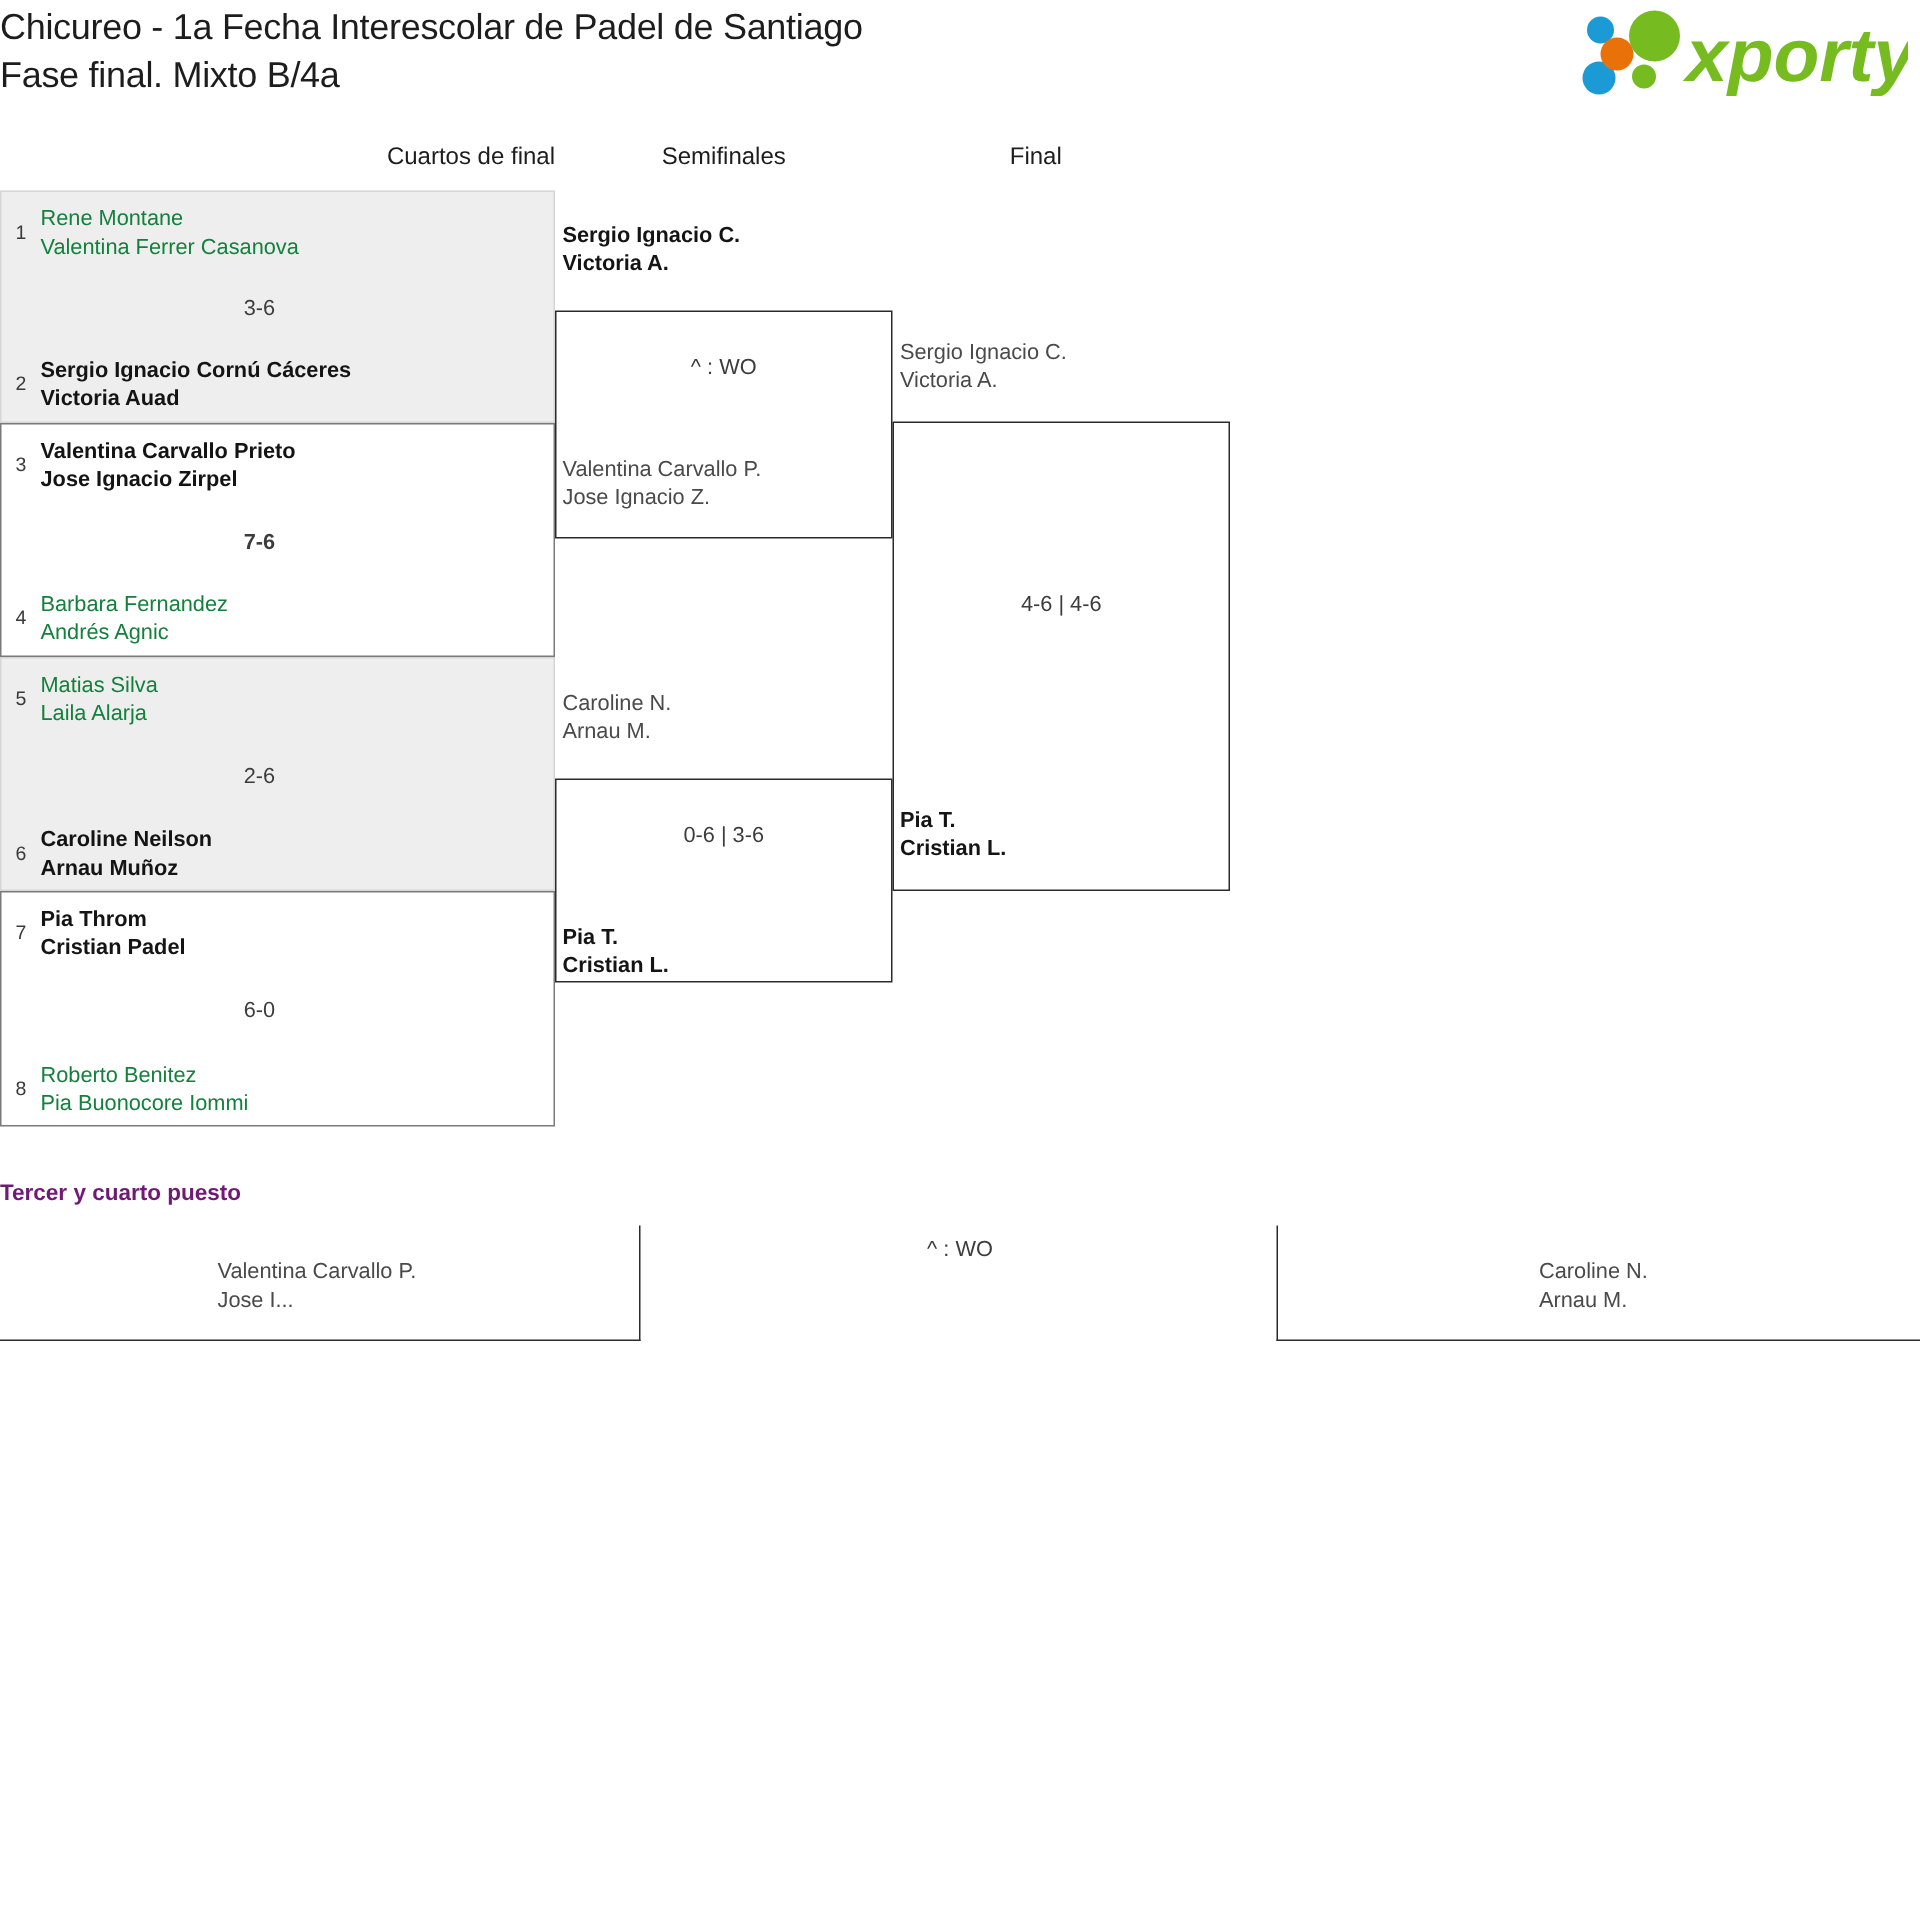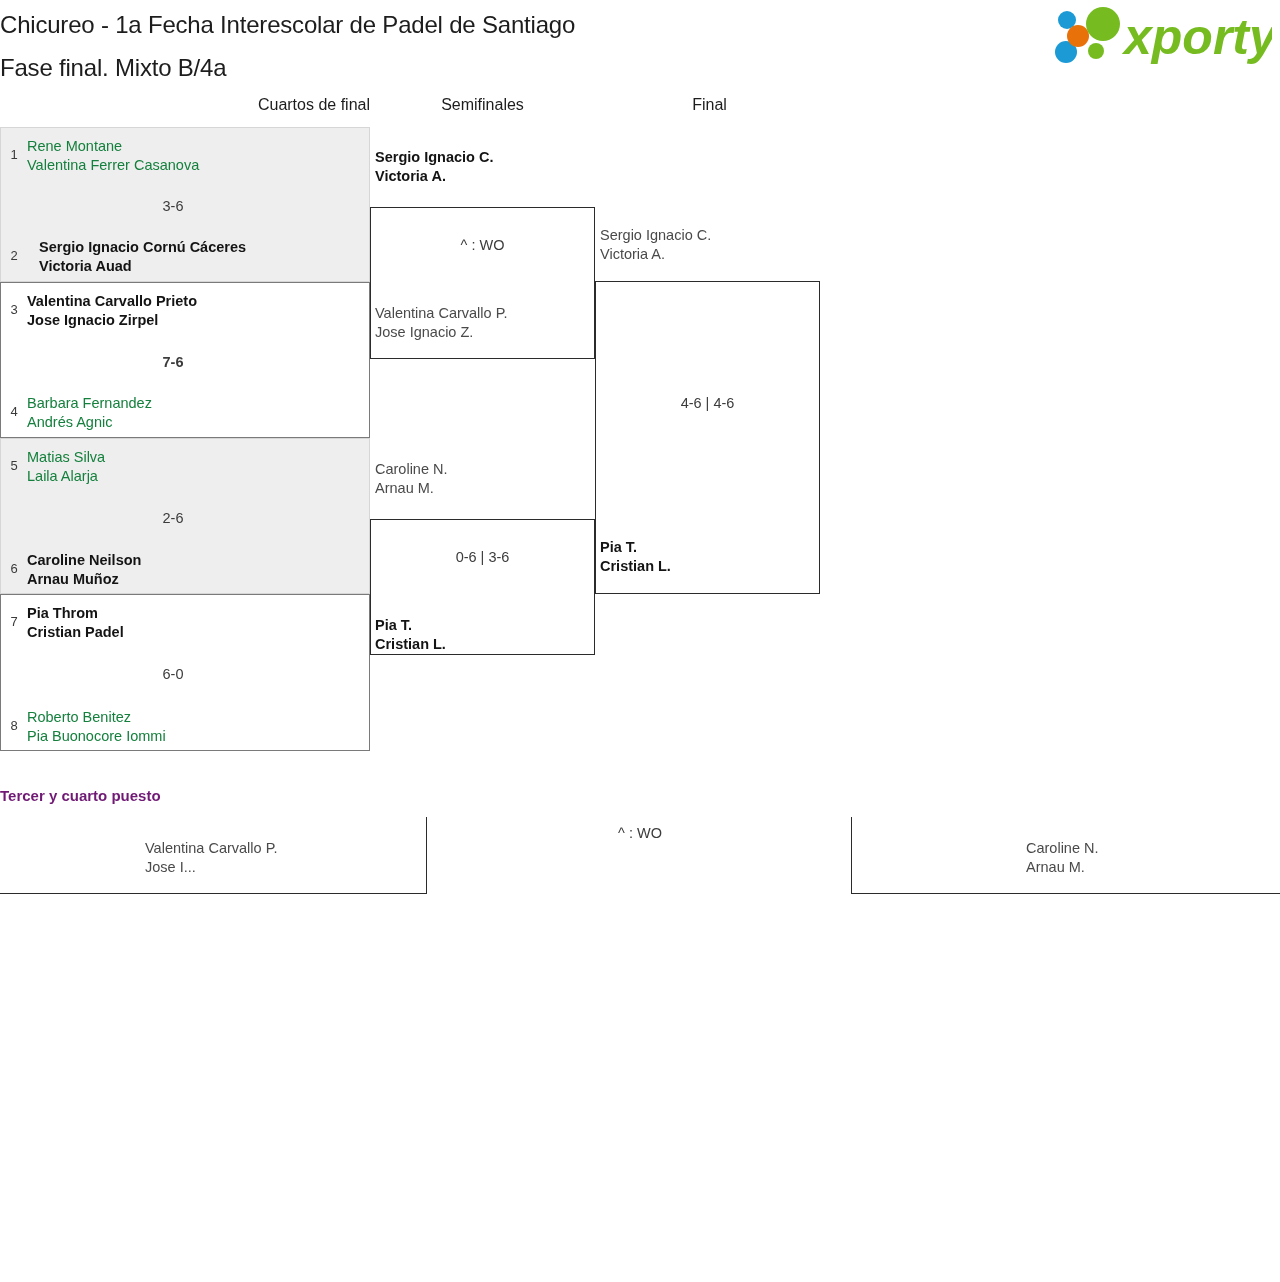--- a/index.html
+++ b/index.html
@@ -8,36 +8,36 @@
     background: #ffffff;
     font-family: "Liberation Sans", sans-serif;
     color: #2b2b2b;
     overflow: hidden;
   }
   .page { position: relative; width: 1280px; height: 1282px; }
 
   
   .title {
     position: absolute; left: 0; top: 3px;
-    font-size: 24px; line-height: 43px;
+    font-size: 24px; line-height: 32px;
     font-weight: 400; color: #1d1d1d;
     letter-spacing: -0.2px;
     white-space: pre-line;
   }
   .logo { position: absolute; left: 1040px; top: 6px; width: 232px; height: 58px; font-style: italic; }
   .logo svg { display: block; }
 
   
   .round-head {
     position: absolute; top: 96px;
     font-size: 16px; color: #1d1d1d; text-align: center;
   }
   .rh-qf { left: 0px;   width: 370px; text-align: right; }
   .rh-sf { left: 370px; width: 225px; }
-  .rh-f  { left: 597px; width: 225px; }
+  .rh-f  { left: 578px; width: 225px; }
 
   
   .qf-block {
     position: absolute; left: 0; width: 370px;
     border: 1px solid #cfcfcf;
     border-top: 1px solid #9a9a9a;
   }
   .qf-block.shaded { background: #eeeeee; border-color: #d6d6d6; }
   .qf-block.plain  { background: #ffffff; border-color: #7a7a7a; }
 
@@ -119,21 +119,21 @@
 
   <div class="qf-block shaded" style="top:127px;height:155px;">
     <div class="team" style="top:9px;">
       <span class="seed">1</span>
       <span class="names" style="white-space:pre-line;">Rene Montane
 Valentina Ferrer Casanova</span>
     </div>
     <div class="score-qf" style="top:70px;">3-6</div>
     <div class="team" style="top:110px;">
       <span class="seed">2</span>
-      <span class="names win" style="white-space:pre-line;margin-left:12px;">Sergio Ignacio Cornú Cáceres
+      <span class="names win" style="white-space:pre-line;">Sergio Ignacio Cornú Cáceres
 Victoria Auad</span>
     </div>
   </div>
 
   <div class="qf-block plain" style="top:282px;height:156px;">
     <div class="team" style="top:9px;">
       <span class="seed">3</span>
       <span class="names win" style="white-space:pre-line;">Valentina Carvallo Prieto
 Jose Ignacio Zirpel</span>
     </div>

